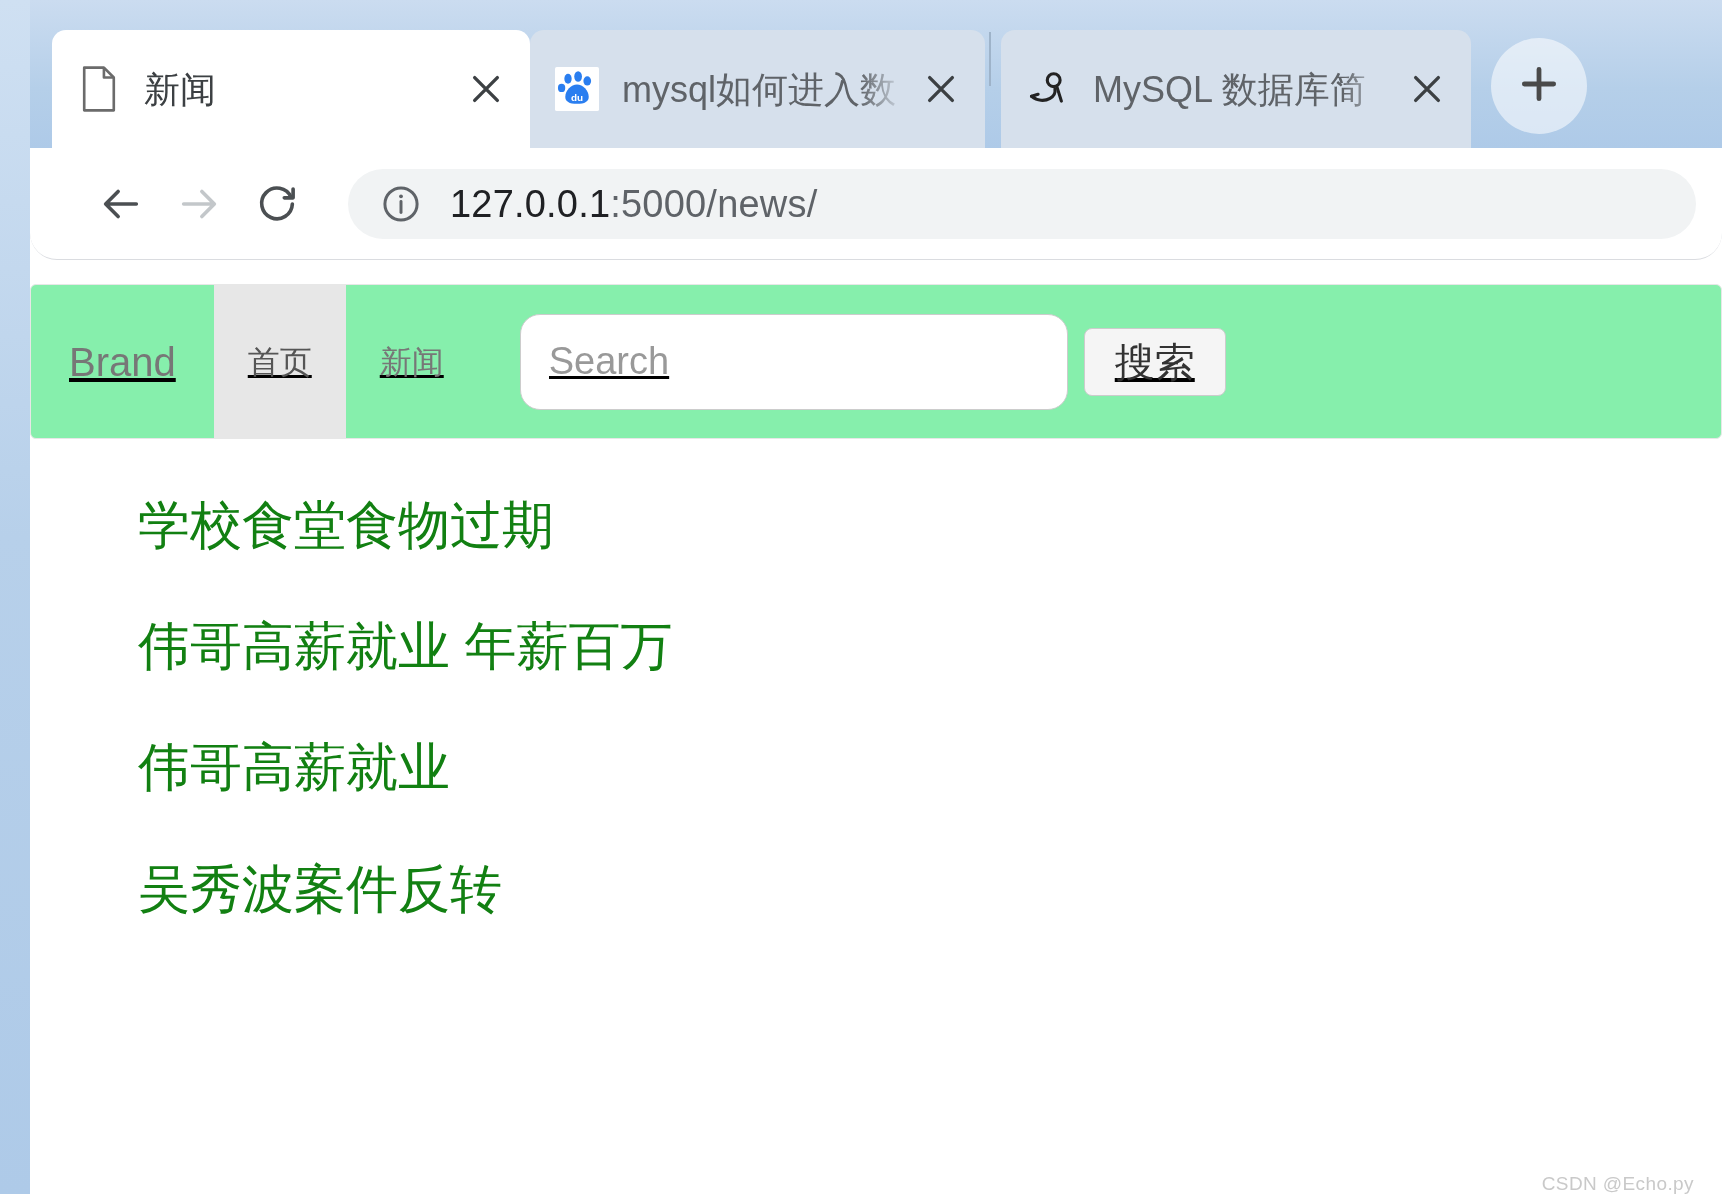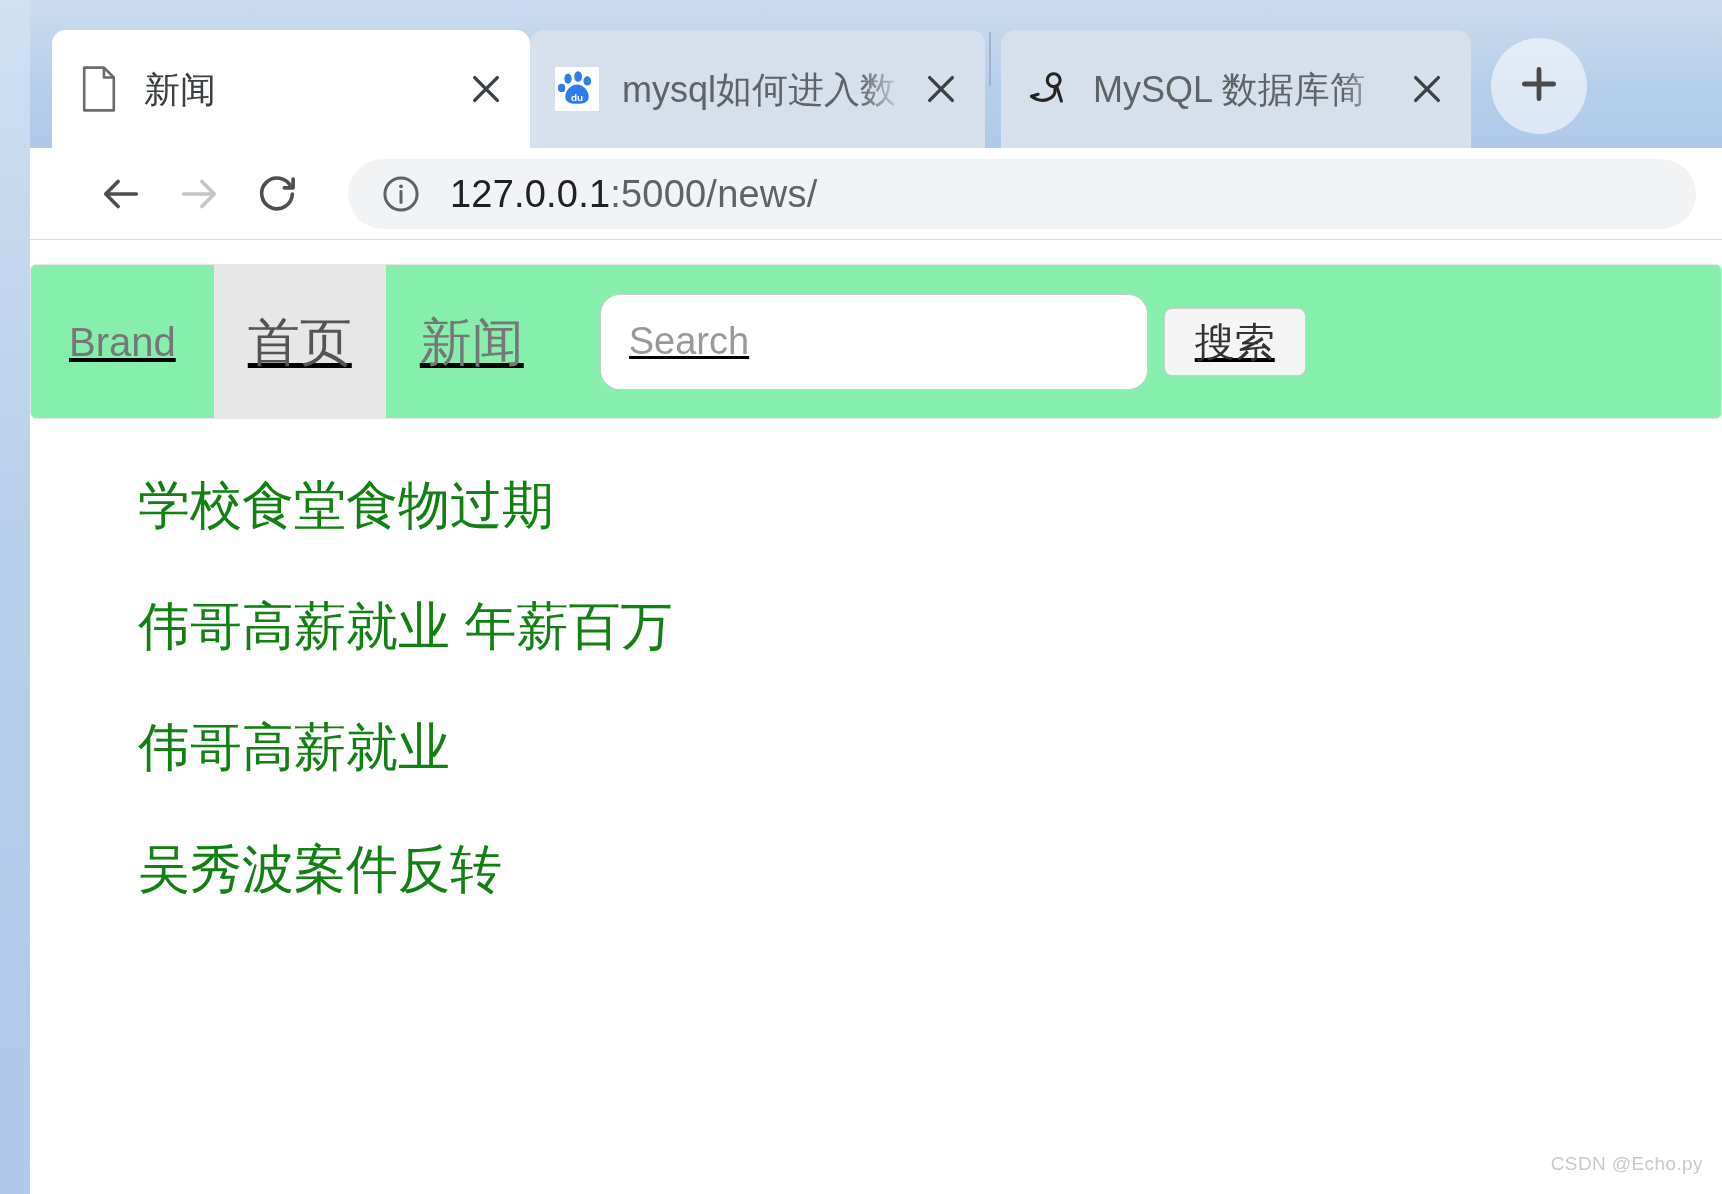--- a/index.html
+++ b/index.html
@@ -112,26 +112,27 @@
     border-radius: 50%;
     background: rgba(255,255,255,0.55);
     display: flex;
     align-items: center;
     justify-content: center;
     flex: 0 0 96px;
   }
 
   
   .toolbar {
-    height: 92px;
+    height: 112px;
     background: #ffffff;
     display: flex;
     align-items: center;
     padding: 0 26px 0 52px;
     border-bottom: 1px solid #dadce0;
+    border-radius: 27px;
   }
   .navbtn {
     width: 78px;
     height: 78px;
     display: flex;
     align-items: center;
     justify-content: center;
     flex: 0 0 78px;
   }
   .navbtn svg { display: block; }
@@ -187,21 +188,21 @@
     padding: 0 38px;
     font-size: 40px;
     color: #777777;
     line-height: 1;
   }
 
   .nav-item {
     display: flex;
     align-items: center;
     padding: 0 34px;
-    font-size: 52px;
+    font-size: 32px;
     color: #777777;
     line-height: 1;
   }
   .nav-item.active {
     background: #e7e7e7;
     color: #555555;
   }
 
   .navbar-form {
     display: flex;
@@ -243,21 +244,21 @@
   .news-item { margin-bottom: 64px; }
   .news-link {
     font-size: 52px;
     color: #128012;
     text-decoration: none;
     line-height: 1.1;
   }
 
   .watermark {
     position: absolute;
-    right: 19px;
+    right: 28px;
     bottom: 10px;
     font-size: 19px;
     color: #c9c9c9;
     letter-spacing: 0.4px;
   }
 </style>
 </head>
 <body>
 
 <div class="desktop"></div>

